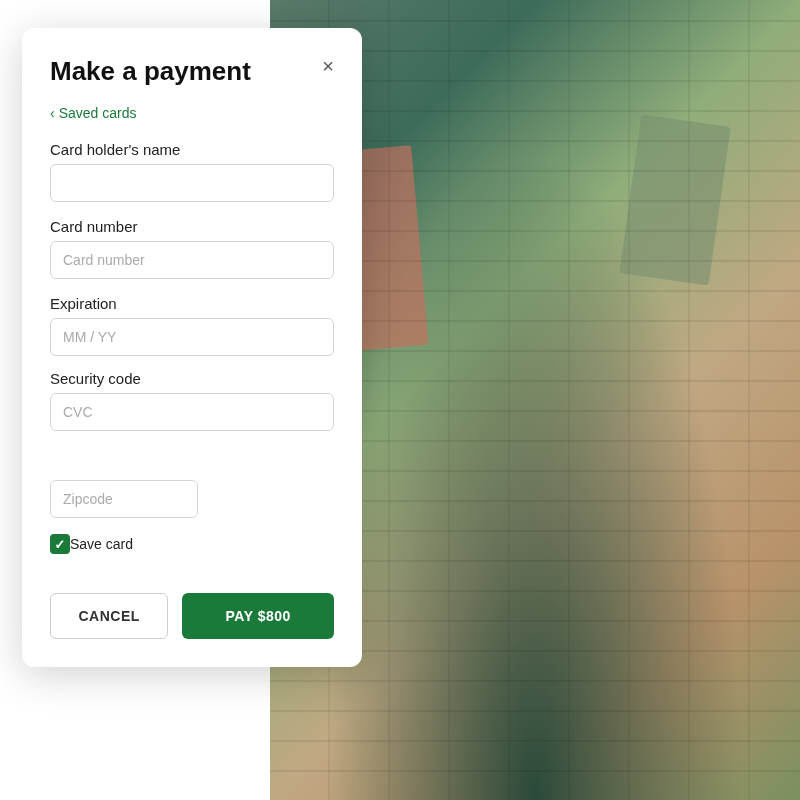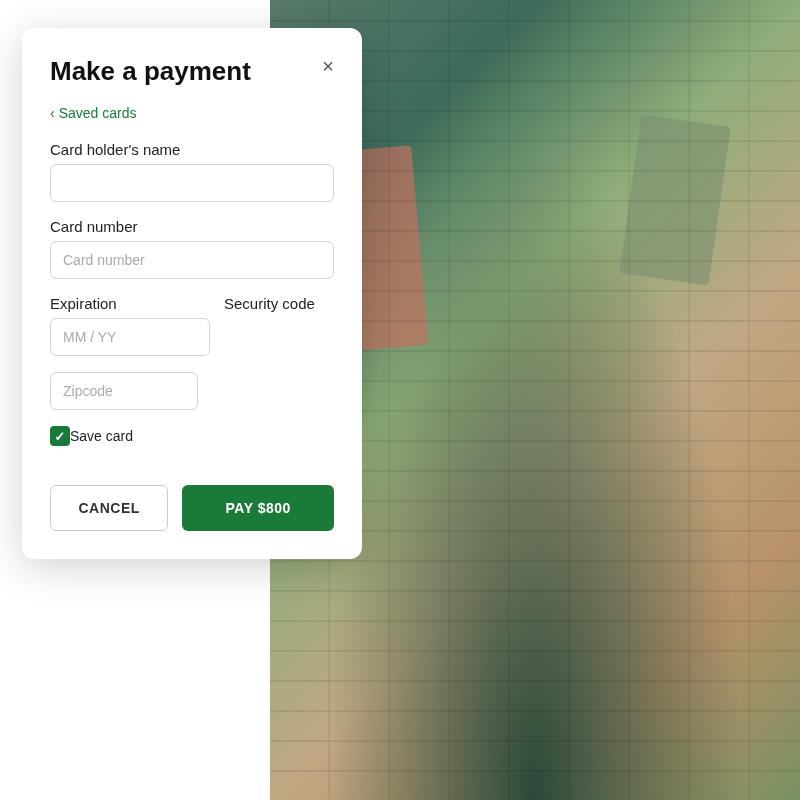--- a/index.html
+++ b/index.html
@@ -160,21 +160,21 @@
       background: #fff;
     }
 
     .field-input::placeholder {
       color: #aaa;
     }
 
     .two-col {
       display: flex;
       gap: 14px;
-      margin-bottom: 16px;
+      flex-direction: column;
     }
 
     .two-col .field-group {
       flex: 1;
       margin-bottom: 0;
     }
 
     .two-col .field-group:last-child {
       flex: 0 0 110px;
     }
@@ -288,20 +288,21 @@
     <input class="field-input" type="text" placeholder="Card number" style="">
   </div>
 
   <div class="two-col">
     <div class="field-group">
       <label class="field-label">Expiration</label>
       <input class="field-input" type="text" placeholder="MM / YY" style="">
     </div>
     <div class="field-group">
       <label class="field-label">Security code</label>
+      <input class="field-input" type="text" placeholder="CVC" style="">
     </div>
   </div>
 
   <div class="field-group">
     <input class="field-input" type="text" style="width: 148px;" placeholder="Zipcode">
   </div>
 
   <div class="save-card-row">
     <div class="checkbox-wrapper">
       <input type="checkbox" checked="" style="">

